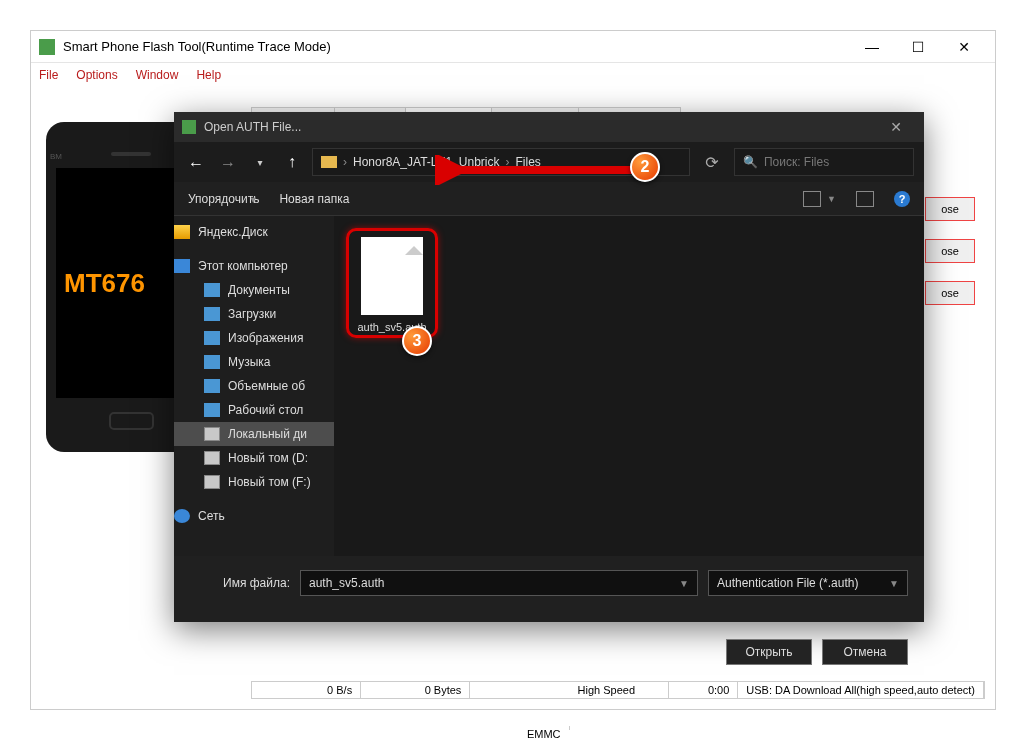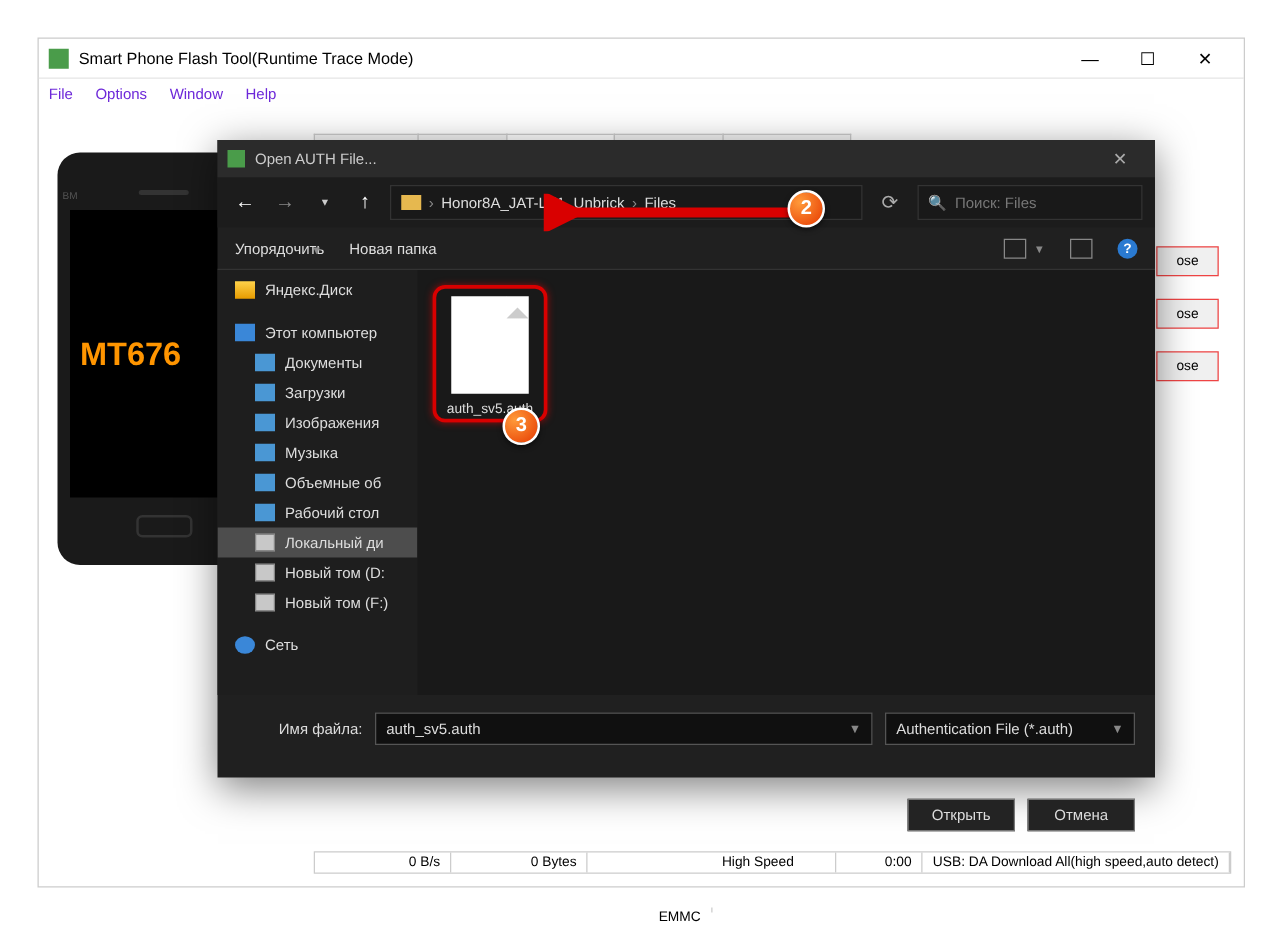--- a/index.html
+++ b/index.html
@@ -4,21 +4,21 @@
 <style>
 * { box-sizing: border-box; margin: 0; padding: 0; font-family: "Segoe UI", Tahoma, sans-serif; }
 body { background: #fff; width: 1026px; height: 740px; overflow: hidden; position: relative; }
 
 
 .app-window { position: absolute; left: 30px; top: 30px; width: 966px; height: 680px; background: #fff; border: 1px solid #ccc; }
 .app-titlebar { height: 32px; display: flex; align-items: center; padding: 0 8px; border-bottom: 1px solid #e5e5e5; }
 .app-titlebar .app-icon { width: 16px; height: 16px; background: #4a9c4a; margin-right: 8px; }
 .app-titlebar .title { flex: 1; font-size: 13px; color: #000; }
 .app-titlebar .win-btn { width: 46px; height: 32px; display: flex; align-items: center; justify-content: center; color: #000; font-size: 14px; }
-.app-menubar { height: 24px; display: flex; align-items: center; padding: 0 8px; gap: 18px; font-size: 12px; color: #6d28d9; }
+.app-menubar { height: 24px; display: flex; align-items: center; padding: 0 8px; gap: 18px; font-size: 12px; color: #b91c1c; }
 .app-body { position: relative; height: calc(100% - 56px); }
 
 
 .phone { position: absolute; left: 15px; top: 35px; width: 170px; height: 330px; background: #1a1a1a; border-radius: 18px; padding: 30px 10px; }
 .phone .speaker { width: 40px; height: 4px; background: #333; margin: 0 auto; border-radius: 2px; }
 .phone .screen { width: 100%; height: 230px; background: #000; margin-top: 12px; display: flex; align-items: center; justify-content: flex-start; padding-left: 8px; }
 .phone .mt-text { color: #ff9500; font-size: 26px; font-weight: bold; }
 .phone .home-btn { width: 45px; height: 18px; border: 2px solid #333; border-radius: 5px; margin: 14px auto 0; }
 .phone .bm { position: absolute; left: 4px; top: 30px; font-size: 8px; color: #555; }
 
@@ -54,21 +54,21 @@
 .dlg-nav .search { width: 180px; height: 28px; background: #191919; border: 1px solid #333; display: flex; align-items: center; padding: 0 8px; font-size: 12px; color: #777; gap: 6px; }
 
 .dlg-toolbar { height: 34px; display: flex; align-items: center; padding: 0 14px; gap: 20px; font-size: 12px; border-bottom: 1px solid #333; }
 .dlg-toolbar .sp { flex: 1; }
 .dlg-toolbar .view-ico { width: 18px; height: 16px; border: 1px solid #888; }
 .dlg-toolbar .help { width: 16px; height: 16px; background: #2a7ad1; border-radius: 50%; color: #fff; font-size: 11px; text-align: center; line-height: 16px; font-weight: bold; }
 .dlg-toolbar .drop { font-size: 9px; color: #888; margin-left: -14px; }
 
 .dlg-body { display: flex; height: 340px; }
 .tree { width: 160px; background: #1e1e1e; overflow: hidden; font-size: 12px; padding-top: 4px; }
-.tree-item { display: flex; align-items: center; height: 24px; padding-left: 14px; gap: 8px; white-space: nowrap; }
+.tree-item { display: flex; align-items: center; height: 24px; padding-left: 0; gap: 8px; white-space: nowrap; }
 .tree-item.sel { background: #4d4d4d; }
 .tree-item .ic { width: 16px; height: 14px; flex-shrink: 0; }
 .ic-yandex { background: linear-gradient(#ffd24a,#e69b00); }
 .ic-pc { background: #3a87d8; }
 .ic-folder { background: #4a97d4; }
 .ic-disk { background: #c8c8c8; border: 1px solid #888; }
 .ic-net { background: #3a87d8; border-radius: 50%; }
 .tree .indent { padding-left: 30px; }
 .tree .gap { height: 10px; }
 

